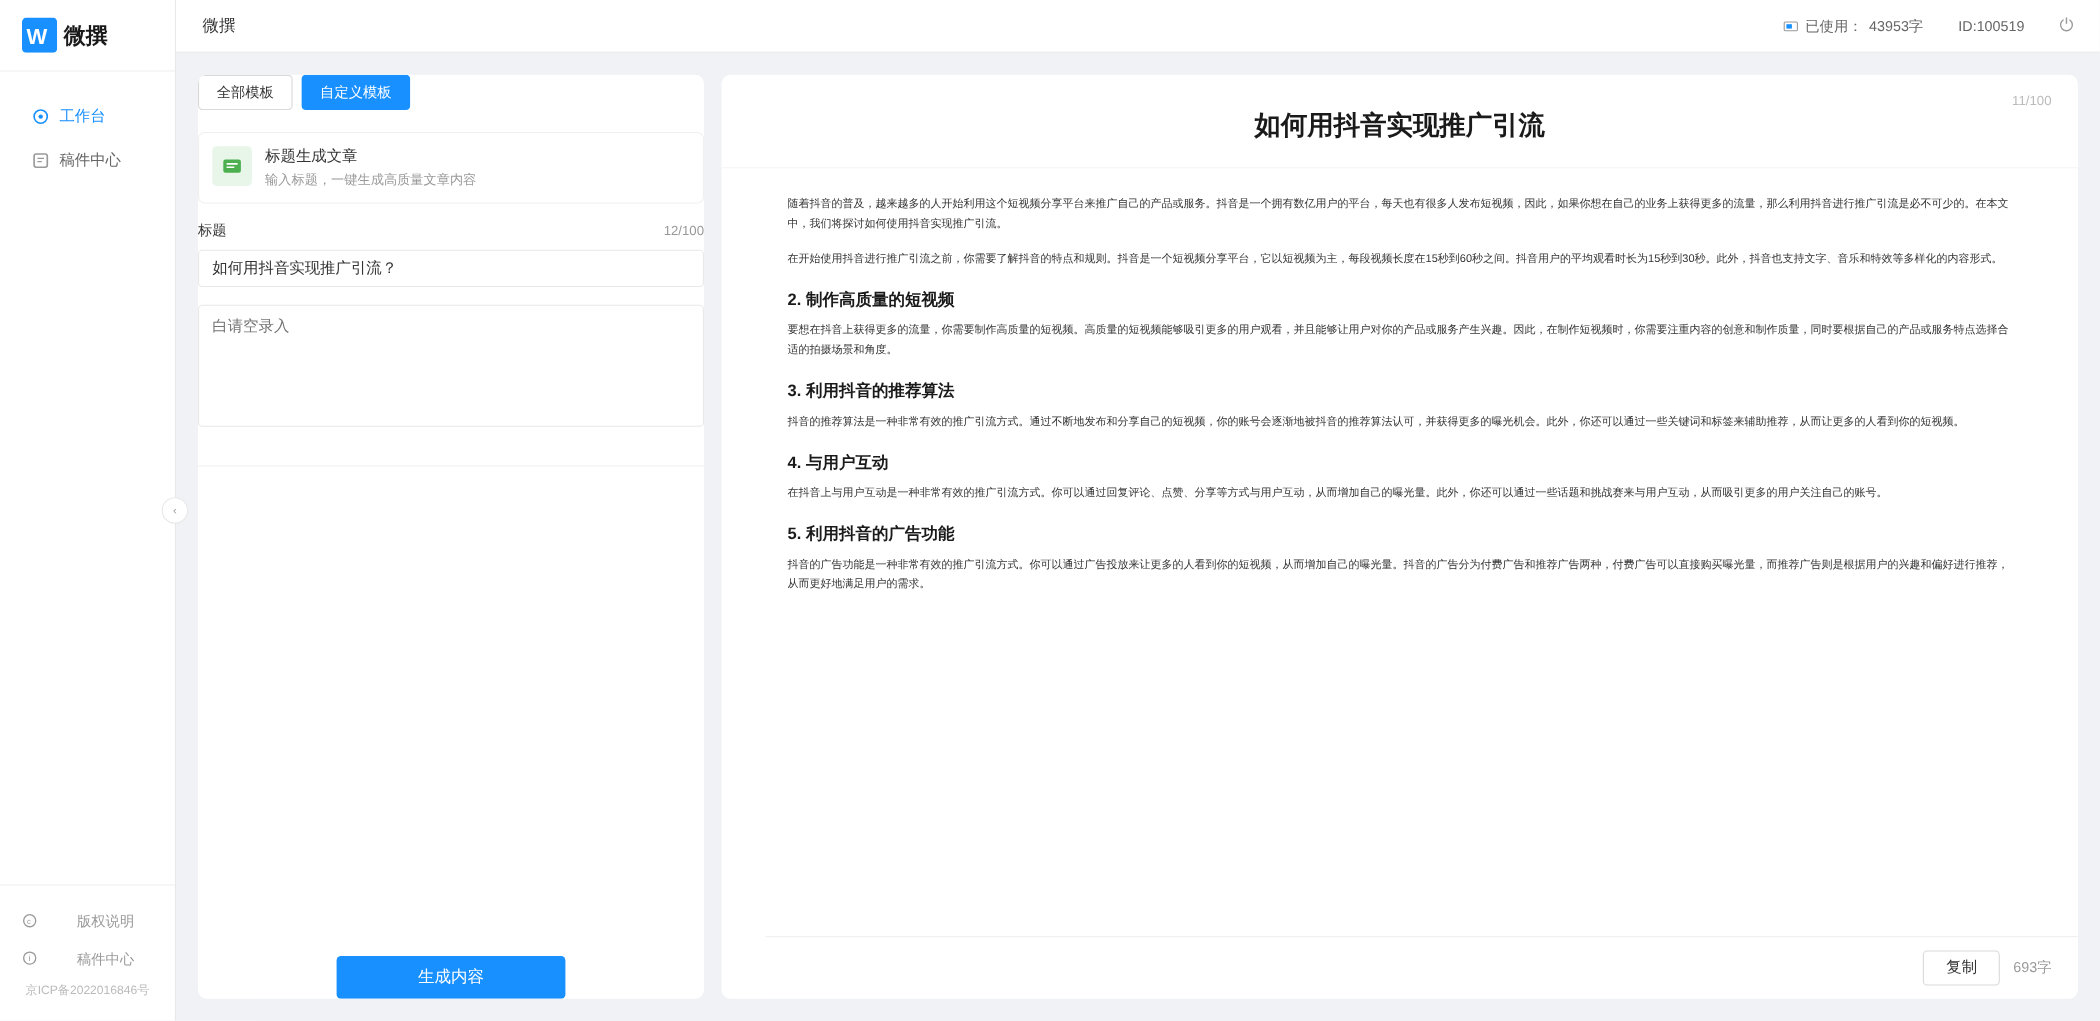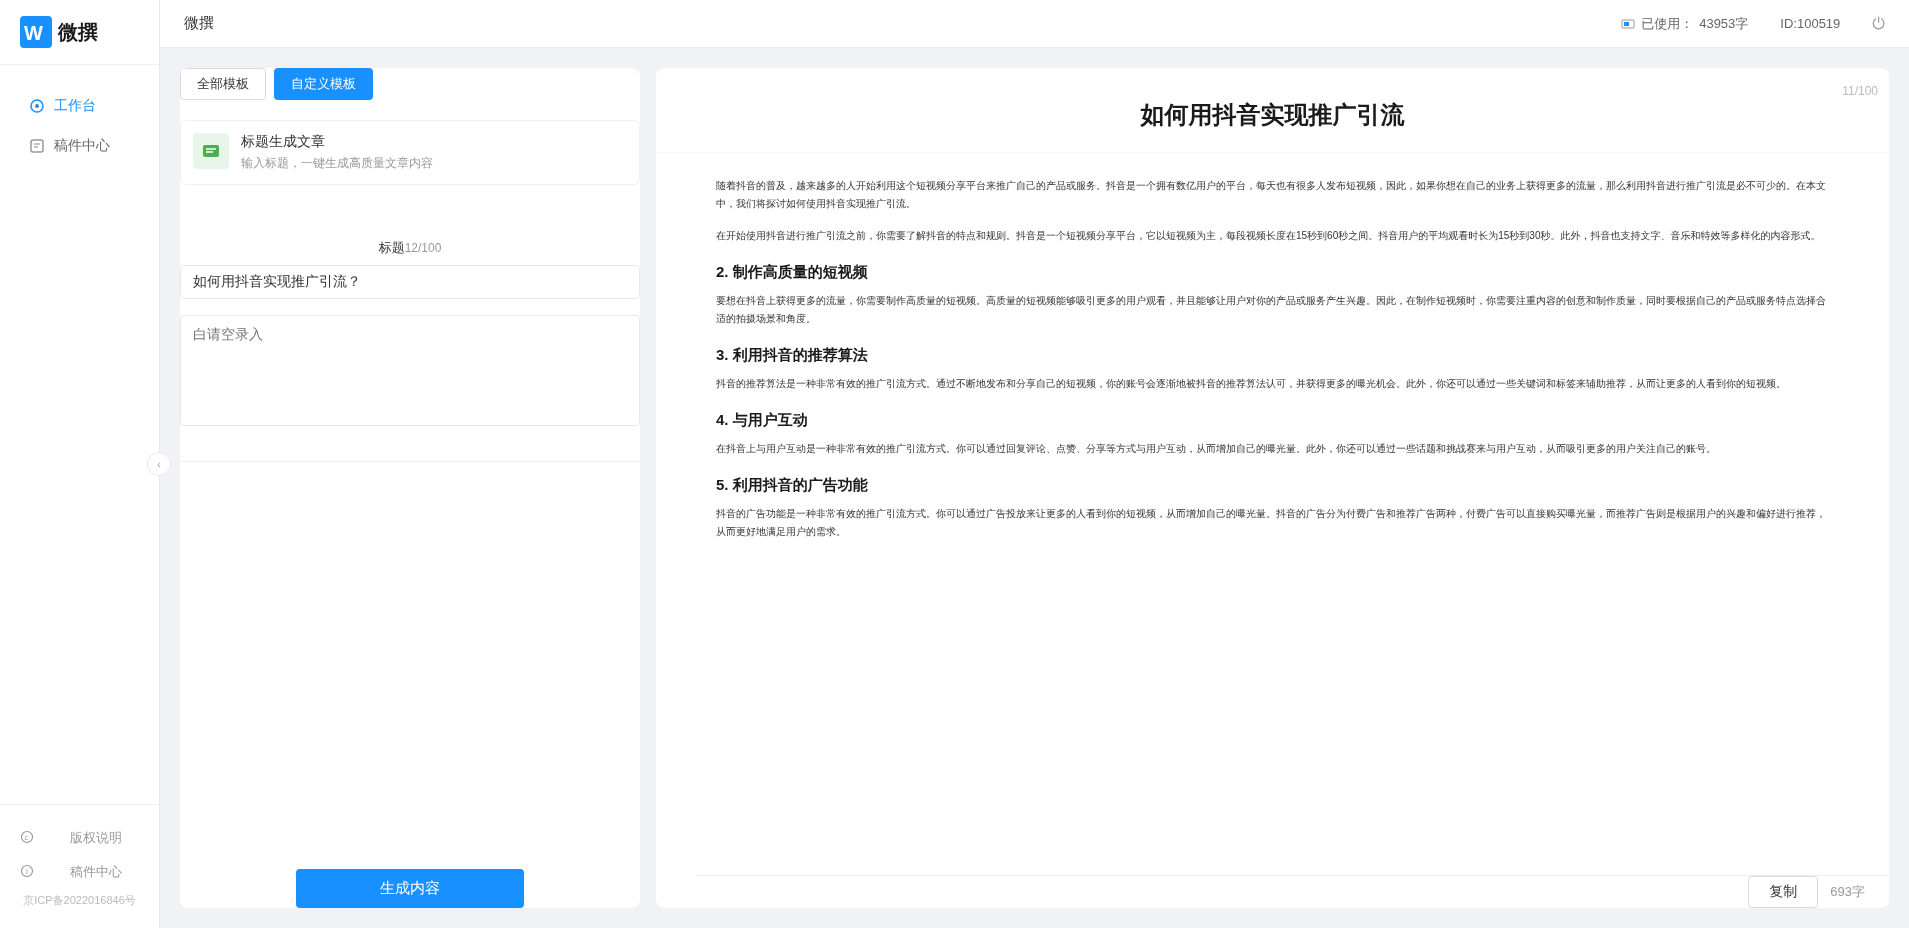--- a/index.html
+++ b/index.html
@@ -212,26 +212,25 @@
       margin-bottom: 4px;
     }
     .template-desc {
       font-size: 12px;
       color: #999;
     }
 
     .form-section { margin-bottom: 16px; }
     .form-label {
       display: flex;
-      justify-content: center;
+      justify-content: space-between;
       align-items: center;
       font-size: 13px;
       color: #333;
       margin-bottom: 8px;
-      margin-top: 38px;
     }
     .form-label-count {
       font-size: 12px;
       color: #999;
     }
     .form-input {
       width: 100%;
       padding: 8px 12px;
       border: 1px solid #e8e8e8;
       border-radius: 4px;
@@ -253,21 +252,21 @@
       font-family: inherit;
     }
 
     .form-divider {
       border: none;
       border-top: 1px solid #f0f0f0;
       margin: 16px 0;
     }
 
     .generate-btn {
-      width: 228px;
+      width: 208px;
       padding: 10px 0;
       background: #1890ff;
       color: #fff;
       border: none;
       border-radius: 4px;
       font-size: 15px;
       cursor: pointer;
       margin: 0 auto;
       display: block;
       margin-top: auto;
@@ -292,21 +291,21 @@
     }
     .article-title {
       font-size: 24px;
       font-weight: bold;
       color: #1a1a1a;
       line-height: 1.4;
     }
     .article-page {
       position: absolute;
       top: 16px;
-      right: 11px;
+      right: 24px;
       font-size: 12px;
       color: #bbb;
     }
 
     .article-body {
       flex: 1;
       overflow-y: auto;
       padding: 24px 60px;
     }
     .article-body p, .article-body div.para {
@@ -319,21 +318,21 @@
       font-size: 15px;
       font-weight: 600;
       color: #1a1a1a;
       margin: 18px 0 10px;
     }
 
     .article-footer {
       display: flex;
       justify-content: flex-end;
       align-items: center;
-      padding: 0 24px;
+      padding: 12px 24px;
       border-top: 1px solid #f0f0f0;
       gap: 12px;
       margin-left: 40px;
     }
     .copy-btn {
       padding: 6px 20px;
       border: 1px solid #d9d9d9;
       border-radius: 4px;
       background: #fff;
       font-size: 14px;

